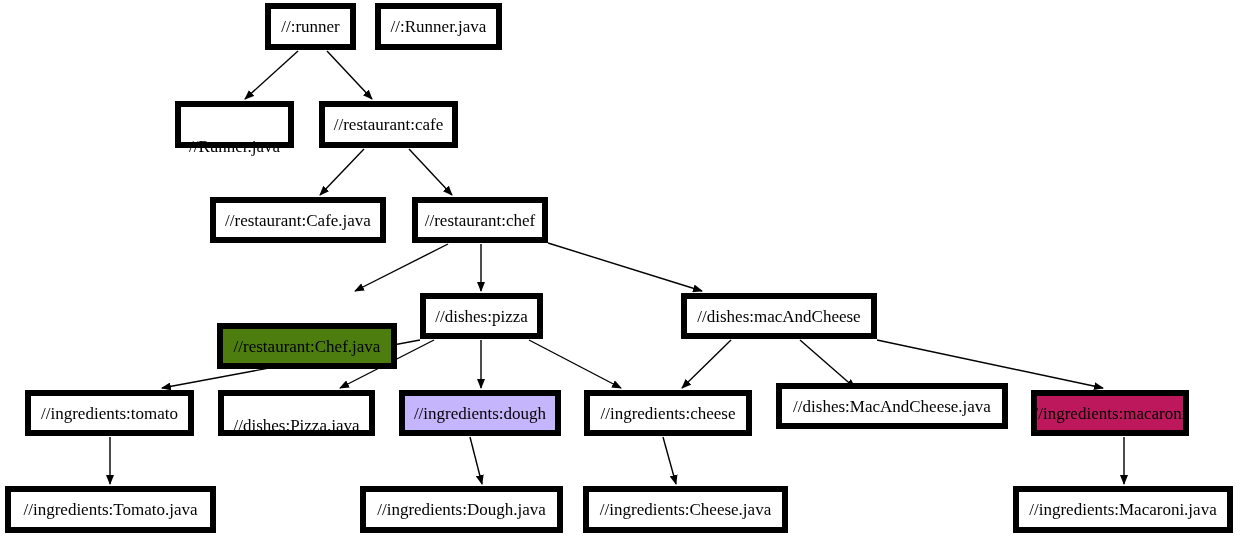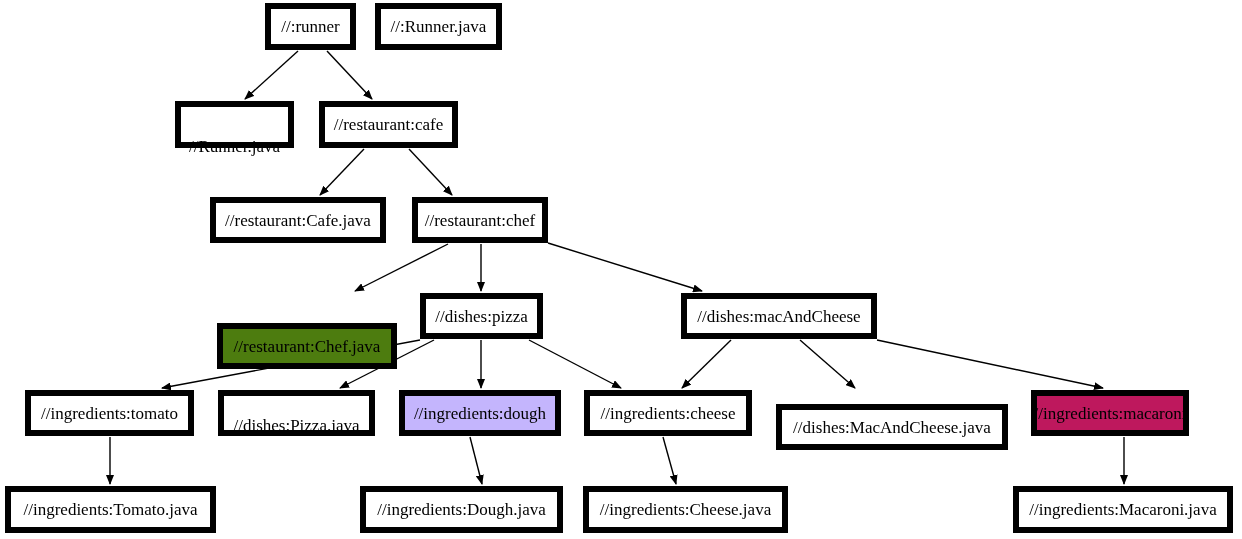--- a/index.html
+++ b/index.html
@@ -111,21 +111,21 @@
       </div>
       <div class="node" style="left: 218px; top: 390px; width: 157px; height: 46px; border-color: rgb(0, 0, 0); background: rgb(255, 255, 255);">
         <span class="node-label" style="color: rgb(0, 0, 0); margin-top: 24px;">//dishes:Pizza.java</span>
       </div>
       <div class="node" style="left: 399px; top: 390px; width: 162px; height: 46px; border-color: rgb(0, 0, 0); background: #c4b5fd;">
         <span class="node-label" style="color: rgb(0, 0, 0);">//ingredients:dough</span>
       </div>
       <div class="node" style="left: 584px; top: 390px; width: 168px; height: 46px; border-color: rgb(0, 0, 0); background: rgb(255, 255, 255);">
         <span class="node-label" style="color: rgb(0, 0, 0);">//ingredients:cheese</span>
       </div>
-      <div class="node" style="left: 776px; top: 404px; width: 232px; height: 46px; border-color: rgb(0, 0, 0); background: rgb(255, 255, 255);">
+      <div class="node" style="left: 776px; top: 383px; width: 232px; height: 46px; border-color: rgb(0, 0, 0); background: rgb(255, 255, 255);">
         <span class="node-label" style="color: rgb(0, 0, 0);">//dishes:MacAndCheese.java</span>
       </div>
       <div class="node" style="left: 1031px; top: 390px; width: 158px; height: 46px; border-color: rgb(0, 0, 0); background: #be185d;">
         <span class="node-label" style="color: rgb(0, 0, 0);">//ingredients:macaroni</span>
       </div>
       <div class="node" style="left: 5px; top: 486px; width: 211px; height: 47px; border-color: rgb(0, 0, 0); background: rgb(255, 255, 255);">
         <span class="node-label" style="color: rgb(0, 0, 0);">//ingredients:Tomato.java</span>
       </div>
       <div class="node" style="left: 360px; top: 486px; width: 203px; height: 47px; border-color: rgb(0, 0, 0); background: rgb(255, 255, 255);">
         <span class="node-label" style="color: rgb(0, 0, 0);">//ingredients:Dough.java</span>

